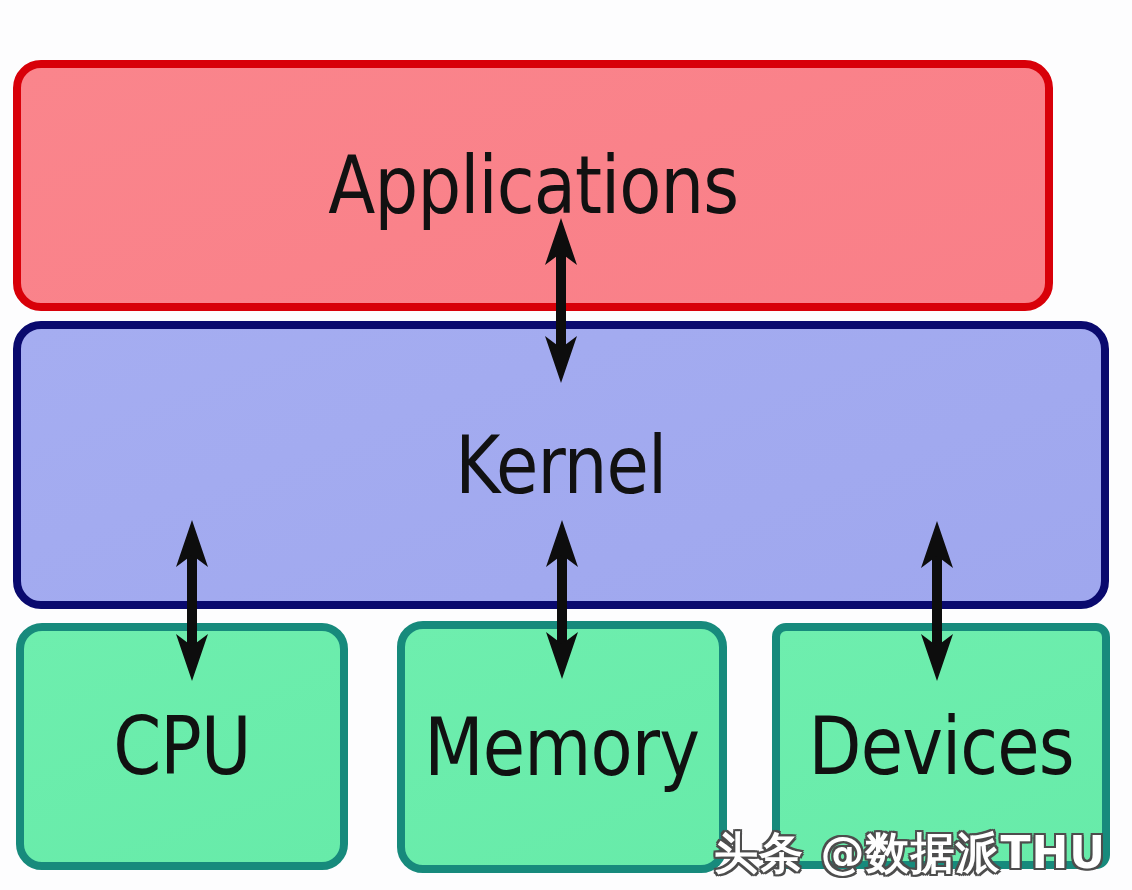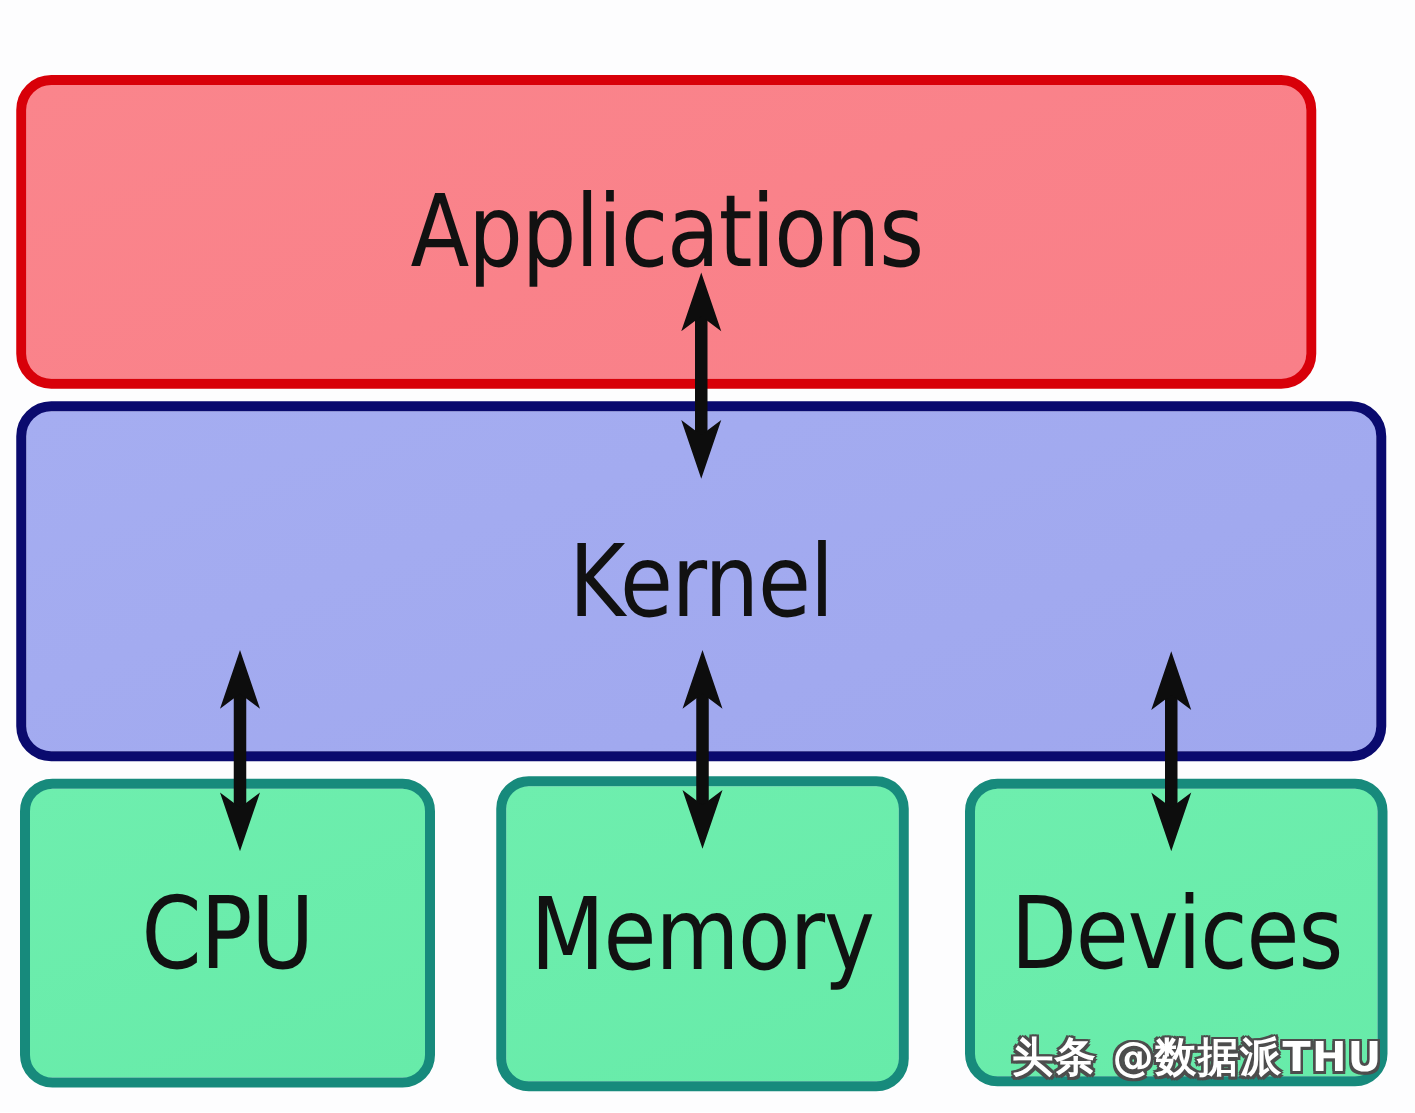--- a/index.html
+++ b/index.html
@@ -52,34 +52,34 @@
   #node-memory {
     left: 397px; top: 621px; width: 330px; height: 252px;
     background: linear-gradient(160deg, #6eeeae 0%, #67eba9 100%);
     border: 8px solid #178a7c;
     border-radius: 26px;
   }
   #node-devices {
     left: 772px; top: 623px; width: 338px; height: 246px;
     background: linear-gradient(160deg, #6eeeae 0%, #67eba9 100%);
     border: 8px solid #178a7c;
-    border-radius: 26px;
+    border-radius: 14px;
   }
   #arrow-layer {
     position: absolute;
     left: 0; top: 0;
     width: 1132px;
     height: 890px;
     pointer-events: none;
   }
   #watermark {
     position: absolute;
     right: 26px;
     top: 824px;
-    font-size: 33px;
+    font-size: 44px;
     font-weight: 700;
     color: #ffffff;
     letter-spacing: 1px;
     white-space: nowrap;
     text-shadow:
       -2px -2px 0 #4d4d4d,
        2px -2px 0 #4d4d4d,
       -2px  2px 0 #4d4d4d,
        2px  2px 0 #4d4d4d,
       -2px  0   0 #4d4d4d,

